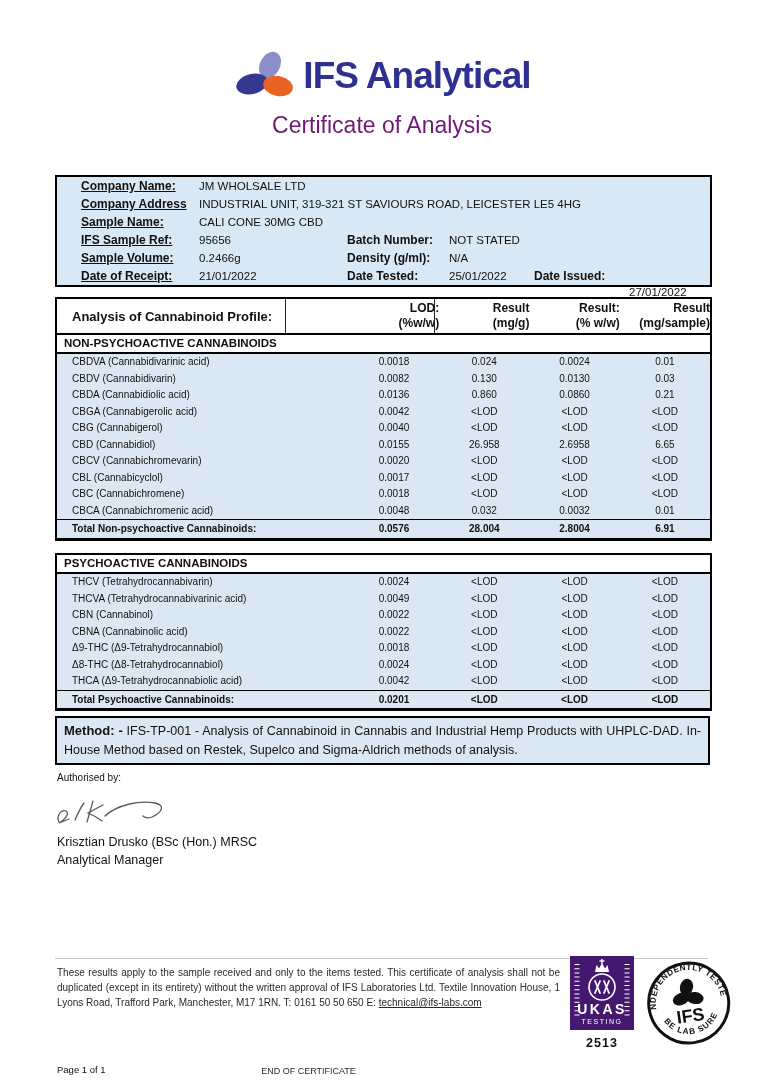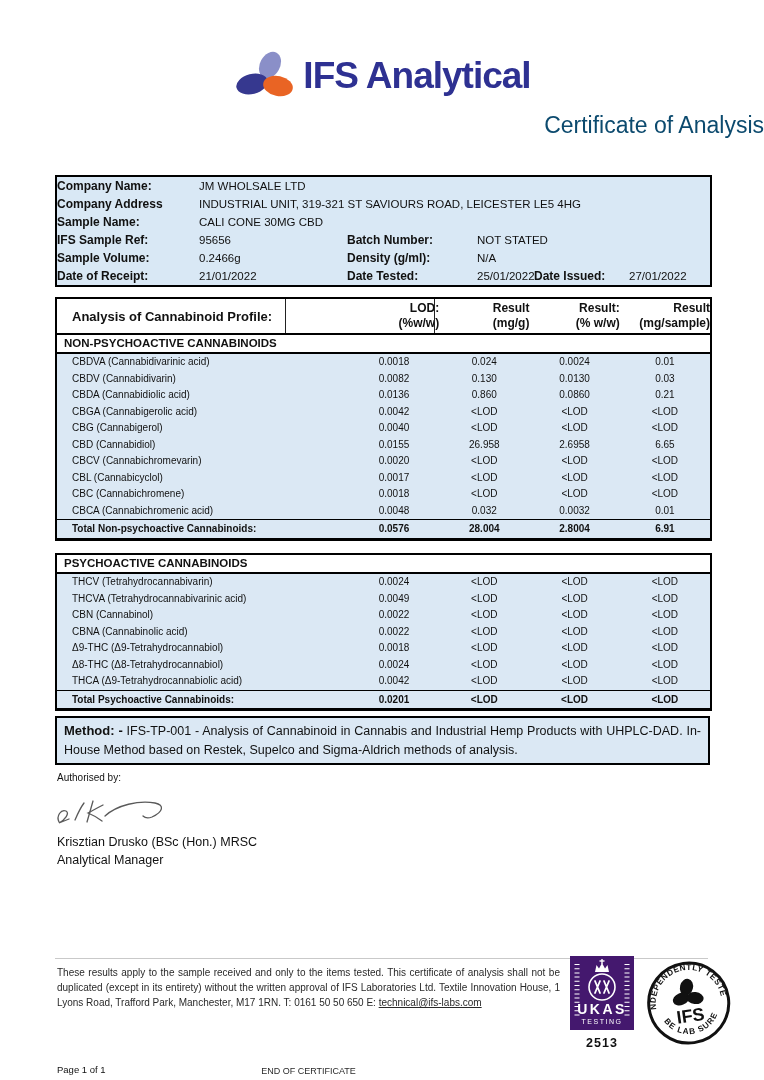--- a/index.html
+++ b/index.html
@@ -3,31 +3,31 @@
 <meta charset="utf-8">
 <style>
   html,body{margin:0;padding:0;background:#fff;}
   .page{position:relative;width:764px;height:1080px;background:#fff;
         font-family:"Liberation Sans","DejaVu Sans",sans-serif;color:#111;overflow:hidden;}
 
   
   .brand-row{position:absolute;top:50px;left:0;width:100%;display:flex;
              justify-content:center;align-items:center;gap:6px;}
   .brand-text{font-size:37px;font-weight:bold;color:#2E3192;letter-spacing:-1px;}
-  .doc-title{position:absolute;top:112px;left:0;width:100%;text-align:right;
-             font-size:23px;color:#0c4a6e;}
+  .doc-title{position:absolute;top:112px;left:0;width:100%;text-align:center;
+             font-size:23px;color:#701a75;}
 
   
   .info-table{position:absolute;left:55px;top:175px;width:653px;
               background:#d9e8f5;border:2px solid #000;}
   .irow{position:relative;height:18px;font-size:11.5px;line-height:18px;}
   .irow span{position:absolute;white-space:nowrap;}
   .ilabel{font-weight:bold;font-size:12px;}
-  .p0{left:0;} .p1{left:142px;} .p2{left:290px;} .p3{left:420px;}
-  .p4{left:477px;} .p5{left:572px;}
+  .p0{left:24px;text-decoration:underline;} .p1{left:142px;} .p2{left:290px;} .p3{left:392px;}
+  .p4{left:477px;} .p5{left:572px;margin-top:16px;}
 
   
   .dtable{position:absolute;left:55px;width:653px;border:2px solid #000;border-bottom-width:3px;}
   .t1{top:297px;} .t2{top:553px;}
   .trow{display:flex;font-size:10px;line-height:16.5px;background:#dbe8f4;}
   .c0{width:44%;padding-left:7px;box-sizing:border-box;text-align:left;margin-left:8px;}
   .cn{width:14%;text-align:center;}
   .thead{position:relative;display:flex;background:#fff;border-bottom:2px solid #000;
          font-weight:bold;}
   .thead .c0{display:flex;align-items:center;font-size:13px;}

